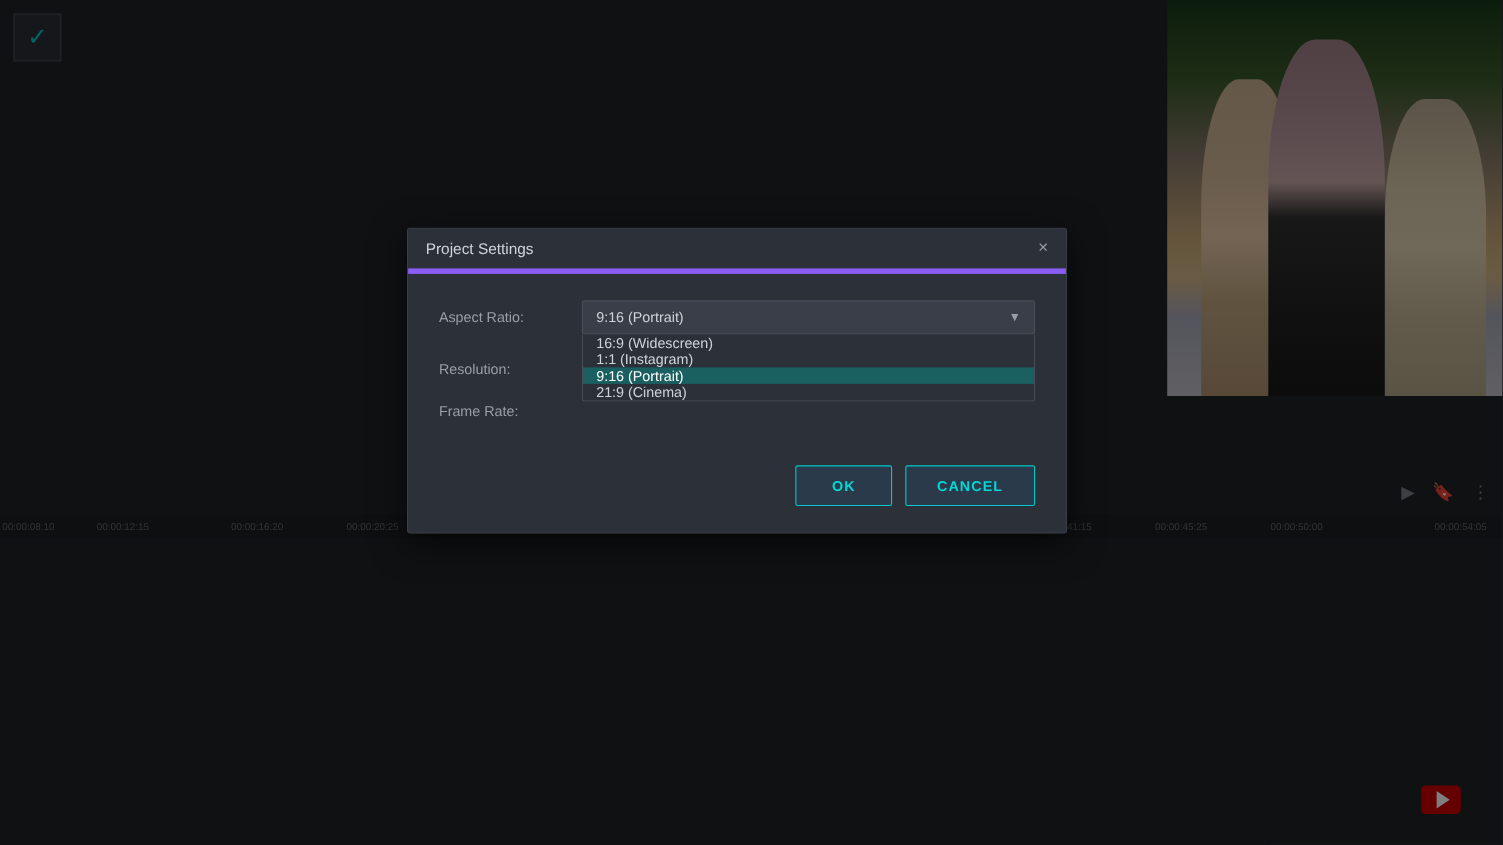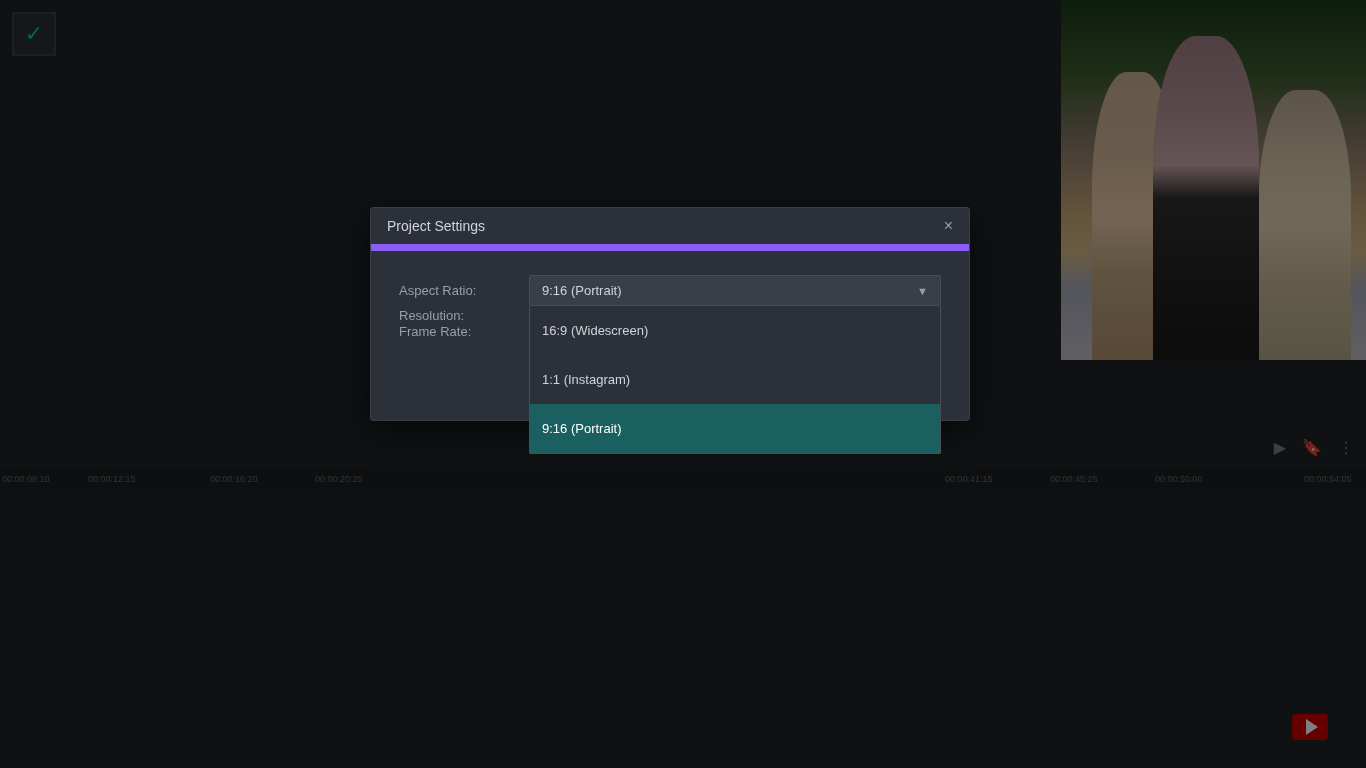--- a/index.html
+++ b/index.html
@@ -159,21 +159,21 @@
       z-index: 101;
       box-shadow: 0 8px 32px rgba(0,0,0,0.6);
     }
 
     .dialog-titlebar {
       display: flex;
       align-items: center;
       justify-content: space-between;
       padding: 10px 16px;
       background: #2c3038;
-      border-bottom: 7px solid #8b5cf6;
+      border-bottom: 5px solid #8b5cf6;
     }
 
     .dialog-title {
       color: #d0d4da;
       font-size: 14px;
       font-weight: normal;
     }
 
     .dialog-close {
       color: #9a9ea5;
@@ -184,20 +184,21 @@
       line-height: 1;
     }
 
     .dialog-body {
       padding: 24px 28px 20px;
     }
 
     .form-row {
       display: flex;
       align-items: center;
+      margin-bottom: 22px;
       justify-content: center;
     }
 
     .form-label {
       color: #9a9ea5;
       font-size: 13px;
       width: 130px;
       flex-shrink: 0;
     }
 
@@ -233,21 +234,21 @@
       left: 0;
       right: 0;
       background: #2c3038;
       border: 1px solid #4a4e58;
       border-top: none;
       z-index: 200;
       border-radius: 0 0 2px 2px;
     }
 
     .dropdown-item {
-      padding: 17px 12px;
+      padding: 0 12px;
       color: #d0d4da;
       font-size: 13px;
       cursor: pointer;
     }
 
     .dropdown-item.selected {
       background: #1a6060;
       color: #ffffff;
     }
 
@@ -371,20 +372,21 @@
       <div class="dropdown-wrap">
         <div class="dropdown-trigger">
           <span>9:16 (Portrait)</span>
           <span class="dropdown-arrow">▼</span>
         </div>
 
         <div class="dropdown-list">
           <div class="dropdown-item">16:9 (Widescreen)</div>
           <div class="dropdown-item">1:1 (Instagram)</div>
           <div class="dropdown-item selected">9:16 (Portrait)</div>
+          <div class="dropdown-item">21:9 (Cinema)</div>
         </div>
       </div>
     </div>
 
     <div class="form-row">
       <span class="form-label">Resolution:</span>
       <div class="form-control">
         <span class="resolution-text">Aspect Ratio 9:16</span>
       </div>
     </div>

